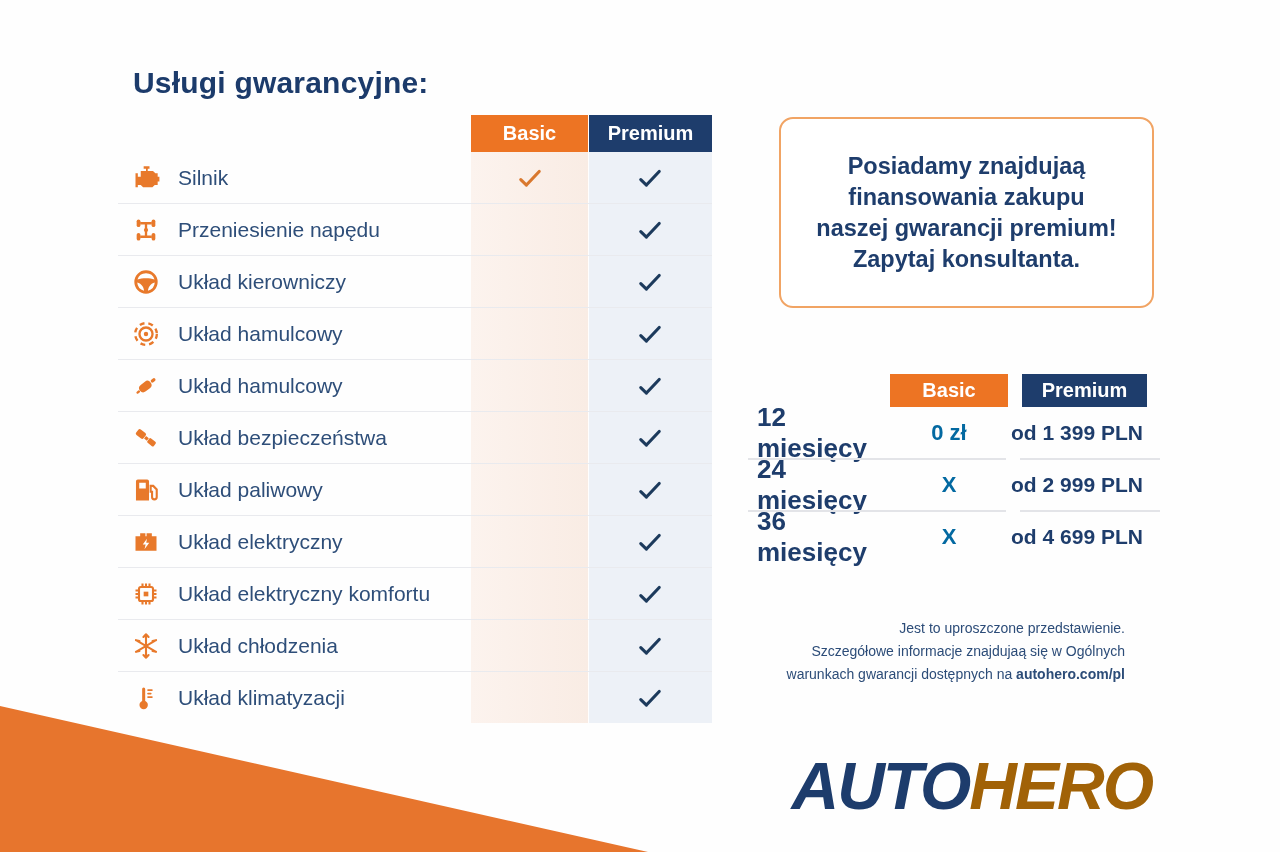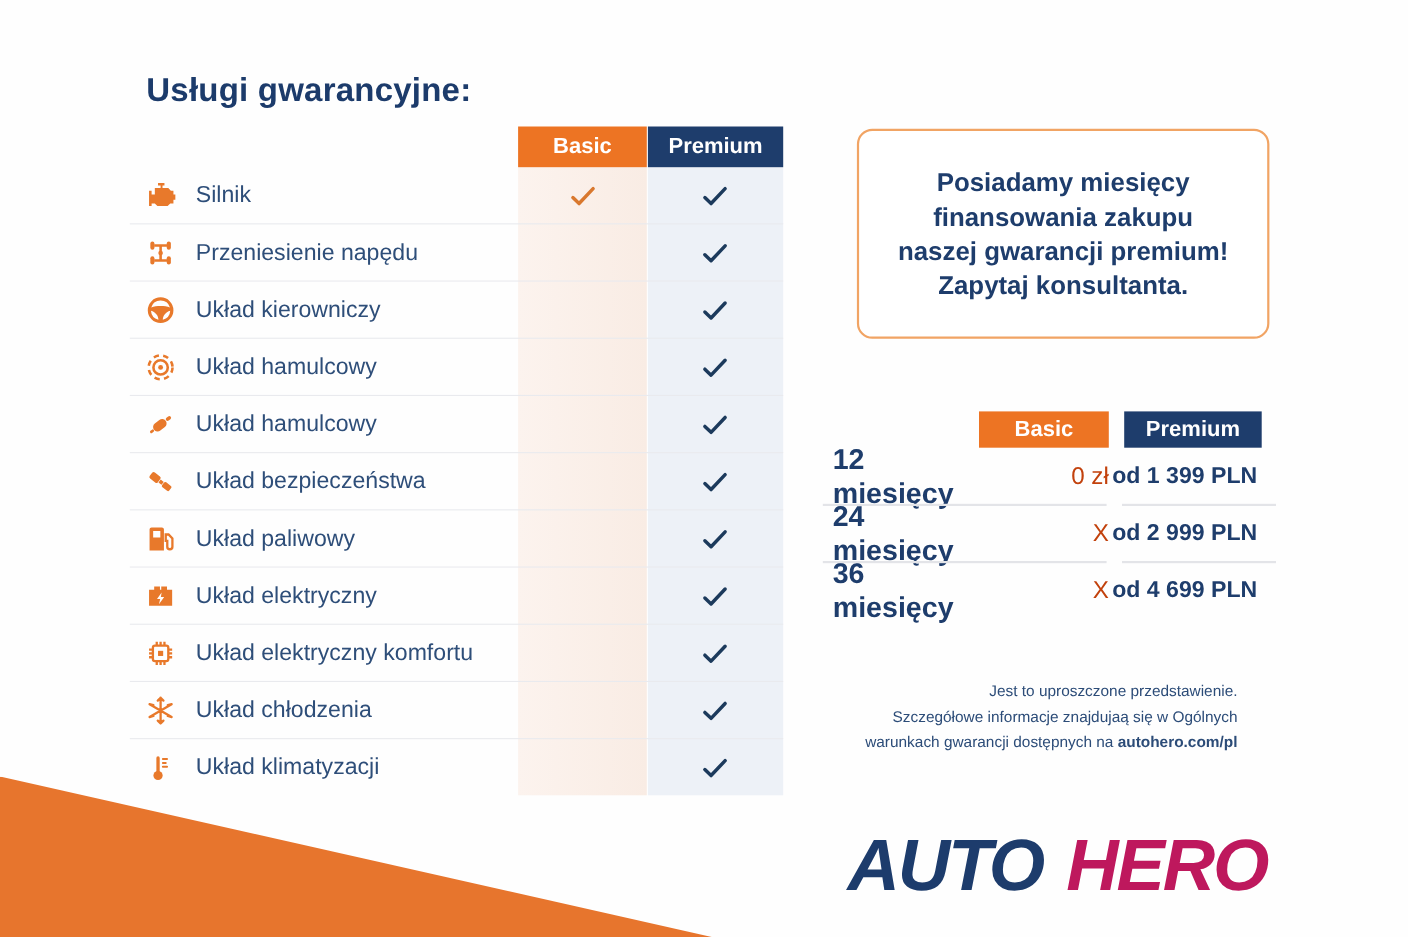--- a/index.html
+++ b/index.html
@@ -60,21 +60,21 @@
   
   .price-header {
     position:absolute; top:374px; height:33px; line-height:33px;
     text-align:center; color:#ffffff; font-size:20px; font-weight:bold;
   }
   .price-header-basic   { left:890px; width:118px; background:#ed7423; }
   .price-header-premium { left:1022px; width:125px; background:#1e3d6c; }
   .price-rows { position:absolute; left:745px; top:407px; width:415px; }
   .price-row { display:flex; align-items:center; height:52px; }
   .price-period  { width:145px; padding-left:12px; font-size:26px; font-weight:bold; color:#1e3d6c; }
-  .price-basic   { width:118px; text-align:right; font-size:22px; font-weight:normal; color:#c2410c; }
+  .price-basic   { width:118px; text-align:center; font-size:22px; font-weight:bold; color:#0369a1; }
   .price-premium { width:138px; margin-left:0; text-align:center; font-size:21px; font-weight:bold; color:#1e3d6c; white-space:nowrap; }
   .price-sep { position:absolute; height:2px; background:#e3e4e8; }
   .sep-1a { left:748px;  top:458px; width:258px; }
   .sep-1b { left:1020px; top:458px; width:140px; }
   .sep-2a { left:748px;  top:510px; width:258px; }
   .sep-2b { left:1020px; top:510px; width:140px; }
 
   
   .disclaimer {
     position:absolute; right:155px; top:617px; text-align:right;
@@ -82,21 +82,21 @@
   }
   .disclaimer b { font-weight:bold; }
 
   
   .logo {
     position:absolute; right:128px; top:748px;
     font-size:66px; font-weight:bold; font-style:italic; letter-spacing:-2px;
     white-space:nowrap;
   }
   .logo-auto { color:#1d3c6c; }
-  .logo-hero { color:#be185d;margin-left:21px; }
+  .logo-hero { color:#a16207; }
 
   
   .wedge {
     position:absolute; left:0; top:706px; width:648px; height:146px;
     background:#e7752d;
     clip-path:polygon(0 0, 0 100%, 100% 100%);
   }
 </style>
 </head>
 <body>
@@ -301,21 +301,21 @@
       <span class="cell cell-basic"></span>
       <span class="cell cell-premium">
           <svg viewBox="0 0 24 24" fill="none" stroke="currentColor" stroke-width="2.9" stroke-linecap="round" stroke-linejoin="round">
             <path d="M3.5 13.5l5.2 5L20.5 6"></path>
           </svg>
         </span>
     </div>
   </div>
 
   <div class="promo-box">
-    <div class="promo-line">Posiadamy miesięcy</div>
+    <div class="promo-line">Posiadamy znajdujaą</div>
     <div class="promo-line">finansowania zakupu</div>
     <div class="promo-line">naszej gwarancji premium!</div>
     <div class="promo-line">Zapytaj konsultanta.</div>
   </div>
 
   <div class="price-header price-header-basic">Basic</div>
   <div class="price-header price-header-premium">Premium</div>
 
   <div class="price-rows" id="priceRows">
     <div class="price-row">

